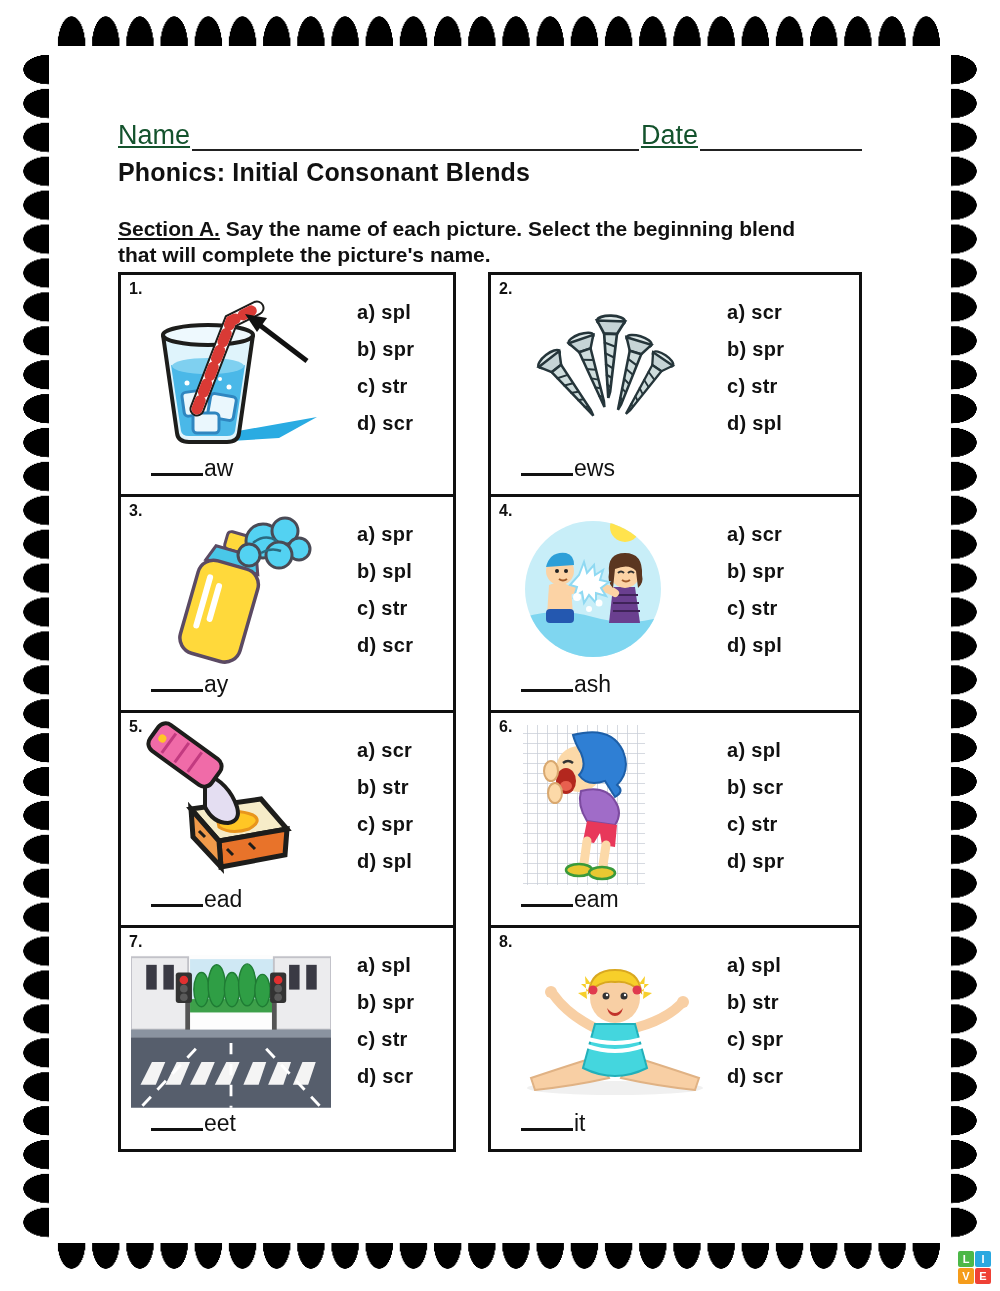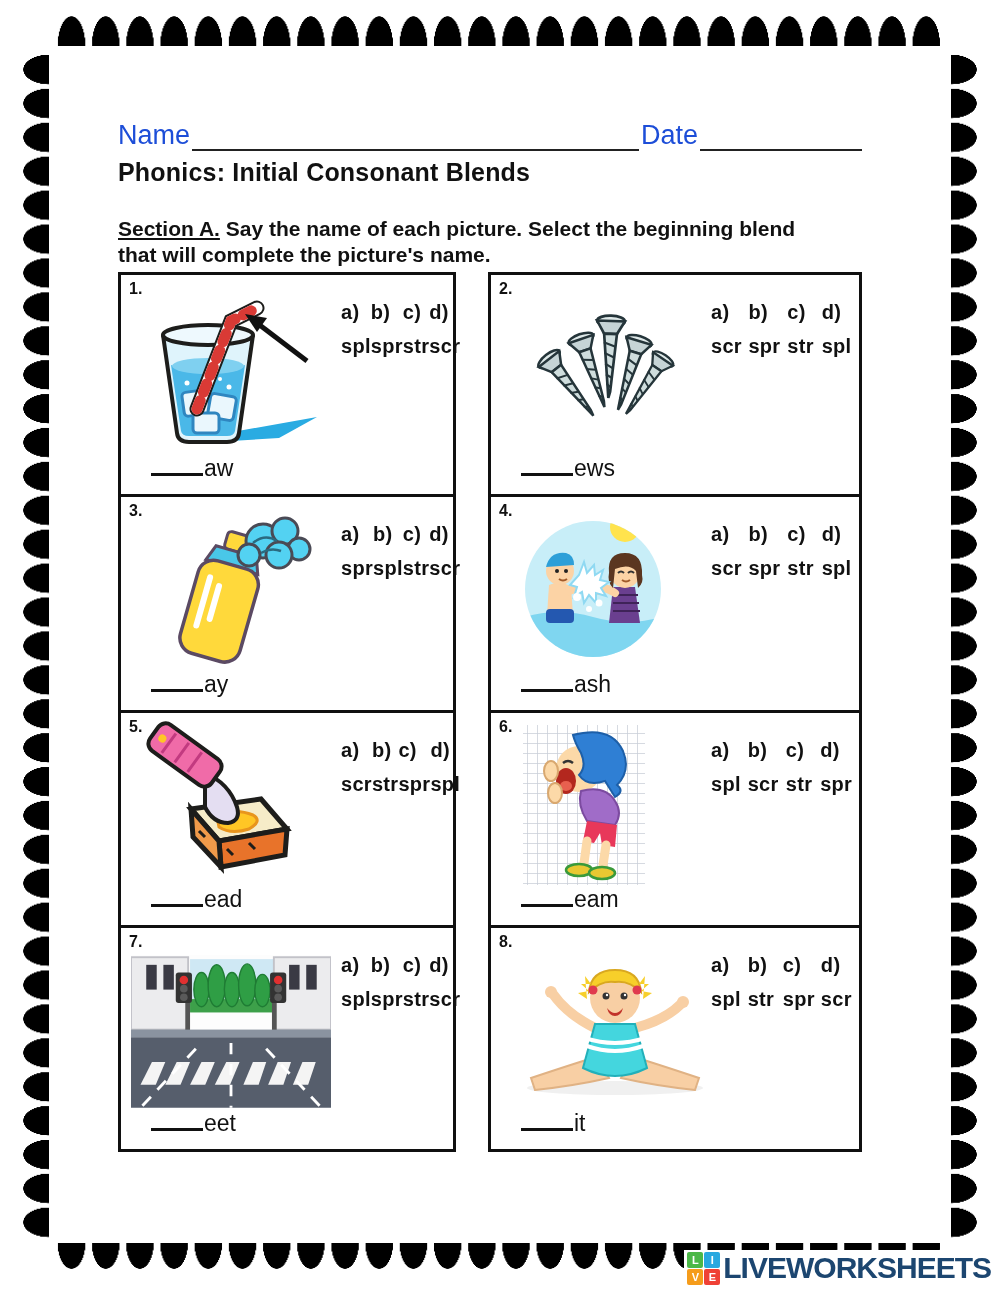--- a/index.html
+++ b/index.html
@@ -16,36 +16,36 @@
     background-size:33px 28px; background-repeat:space; }
   .sc-left { left:21px; width:28px; top:53px; height:1186px;
     background:radial-gradient(26px 15px at 100% 50%, #000 98%, transparent 100%);
     background-size:28px 33px; background-repeat:space; }
   .sc-right { right:21px; width:28px; top:53px; height:1186px;
     background:radial-gradient(26px 15px at 0% 50%, #000 98%, transparent 100%);
     background-size:28px 33px; background-repeat:space; }
 
   .content { position:absolute; left:118px; top:0; width:744px; z-index:2; color:#111; }
 
-  .header-row { position:absolute; top:120px; left:0; width:744px; display:flex; align-items:flex-end; font-size:27px; color:#1d4ed8; }
+  .header-row { position:absolute; top:120px; left:0; width:744px; display:flex; align-items:flex-end; font-size:27px; color:#14532d;text-decoration:underline; }
   .hline { border-bottom:2px solid #222; height:30px; }
   .hline.name { flex:1; margin:0 2px; }
   .hline.date { width:162px; margin-left:2px; }
   .wtitle { position:absolute; top:158px; left:0; font-size:25px; font-weight:bold; letter-spacing:0.2px;text-align:right; }
   .section { position:absolute; top:216px; left:0; width:716px; font-size:21px; font-weight:bold; line-height:1.24; }
   .section .seclabel { text-decoration:underline;margin-top:19px; }
 
   .qgrid { position:absolute; left:0; top:272px; display:grid;
     grid-template-columns:338px 374px; column-gap:32px;
     grid-template-rows:225px 216px 215px 224px; }
   .cell { position:relative; border:3px solid #101010; background:#fff; }
   .r2, .r3, .r4 { margin-top:-3px; height:calc(100% + 3px); }
   .qnum { position:absolute; top:5px; left:8px; font-size:16px; font-weight:bold; }
   .qimg { position:absolute; }
-  .opts { position:absolute; left:220px; top:20px; display:flex; flex-direction:row;align-items:flex-end; }
+  .opts { position:absolute; left:236px; top:20px; display:flex; flex-direction:column; }
   .opt { font-size:20px; font-weight:bold; height:37px; line-height:34px; letter-spacing:0.3px; cursor:pointer; }
   .ans { position:absolute; left:30px; bottom:12px; font-size:23px; font-weight:normal; }
   .blankline { display:inline-block; width:52px; height:4px; border-bottom:3px solid #111; margin-right:1px; }
 
   .footer { position:absolute; right:6px; top:1250px; z-index:5; display:flex; align-items:center; gap:3px; background:#fff; padding:1px 3px; }
   .lw-logo { display:grid; grid-template-columns:16px 16px; grid-template-rows:16px 16px; gap:1px; }
   .lw-sq { width:16px; height:16px; display:flex; align-items:center; justify-content:center;
     color:#fff; font-size:11px; font-weight:bold; border-radius:2px; }
   .lw-text { font-size:30px; font-weight:bold; color:#1c4670; letter-spacing:-1px; }
 </style>
@@ -362,16 +362,15 @@
     </div>
   </div>
 
   <div class="footer">
     <div class="lw-logo">
       <span class="lw-sq" style="background:#4cb848">L</span>
       <span class="lw-sq" style="background:#29a8e0">I</span>
       <span class="lw-sq" style="background:#f59c1b">V</span>
       <span class="lw-sq" style="background:#ef4136">E</span>
     </div>
-    <span class="lw-text">LIVEWORKSHEETS</span>
   </div>
 
 </div>
 
 </body></html>

